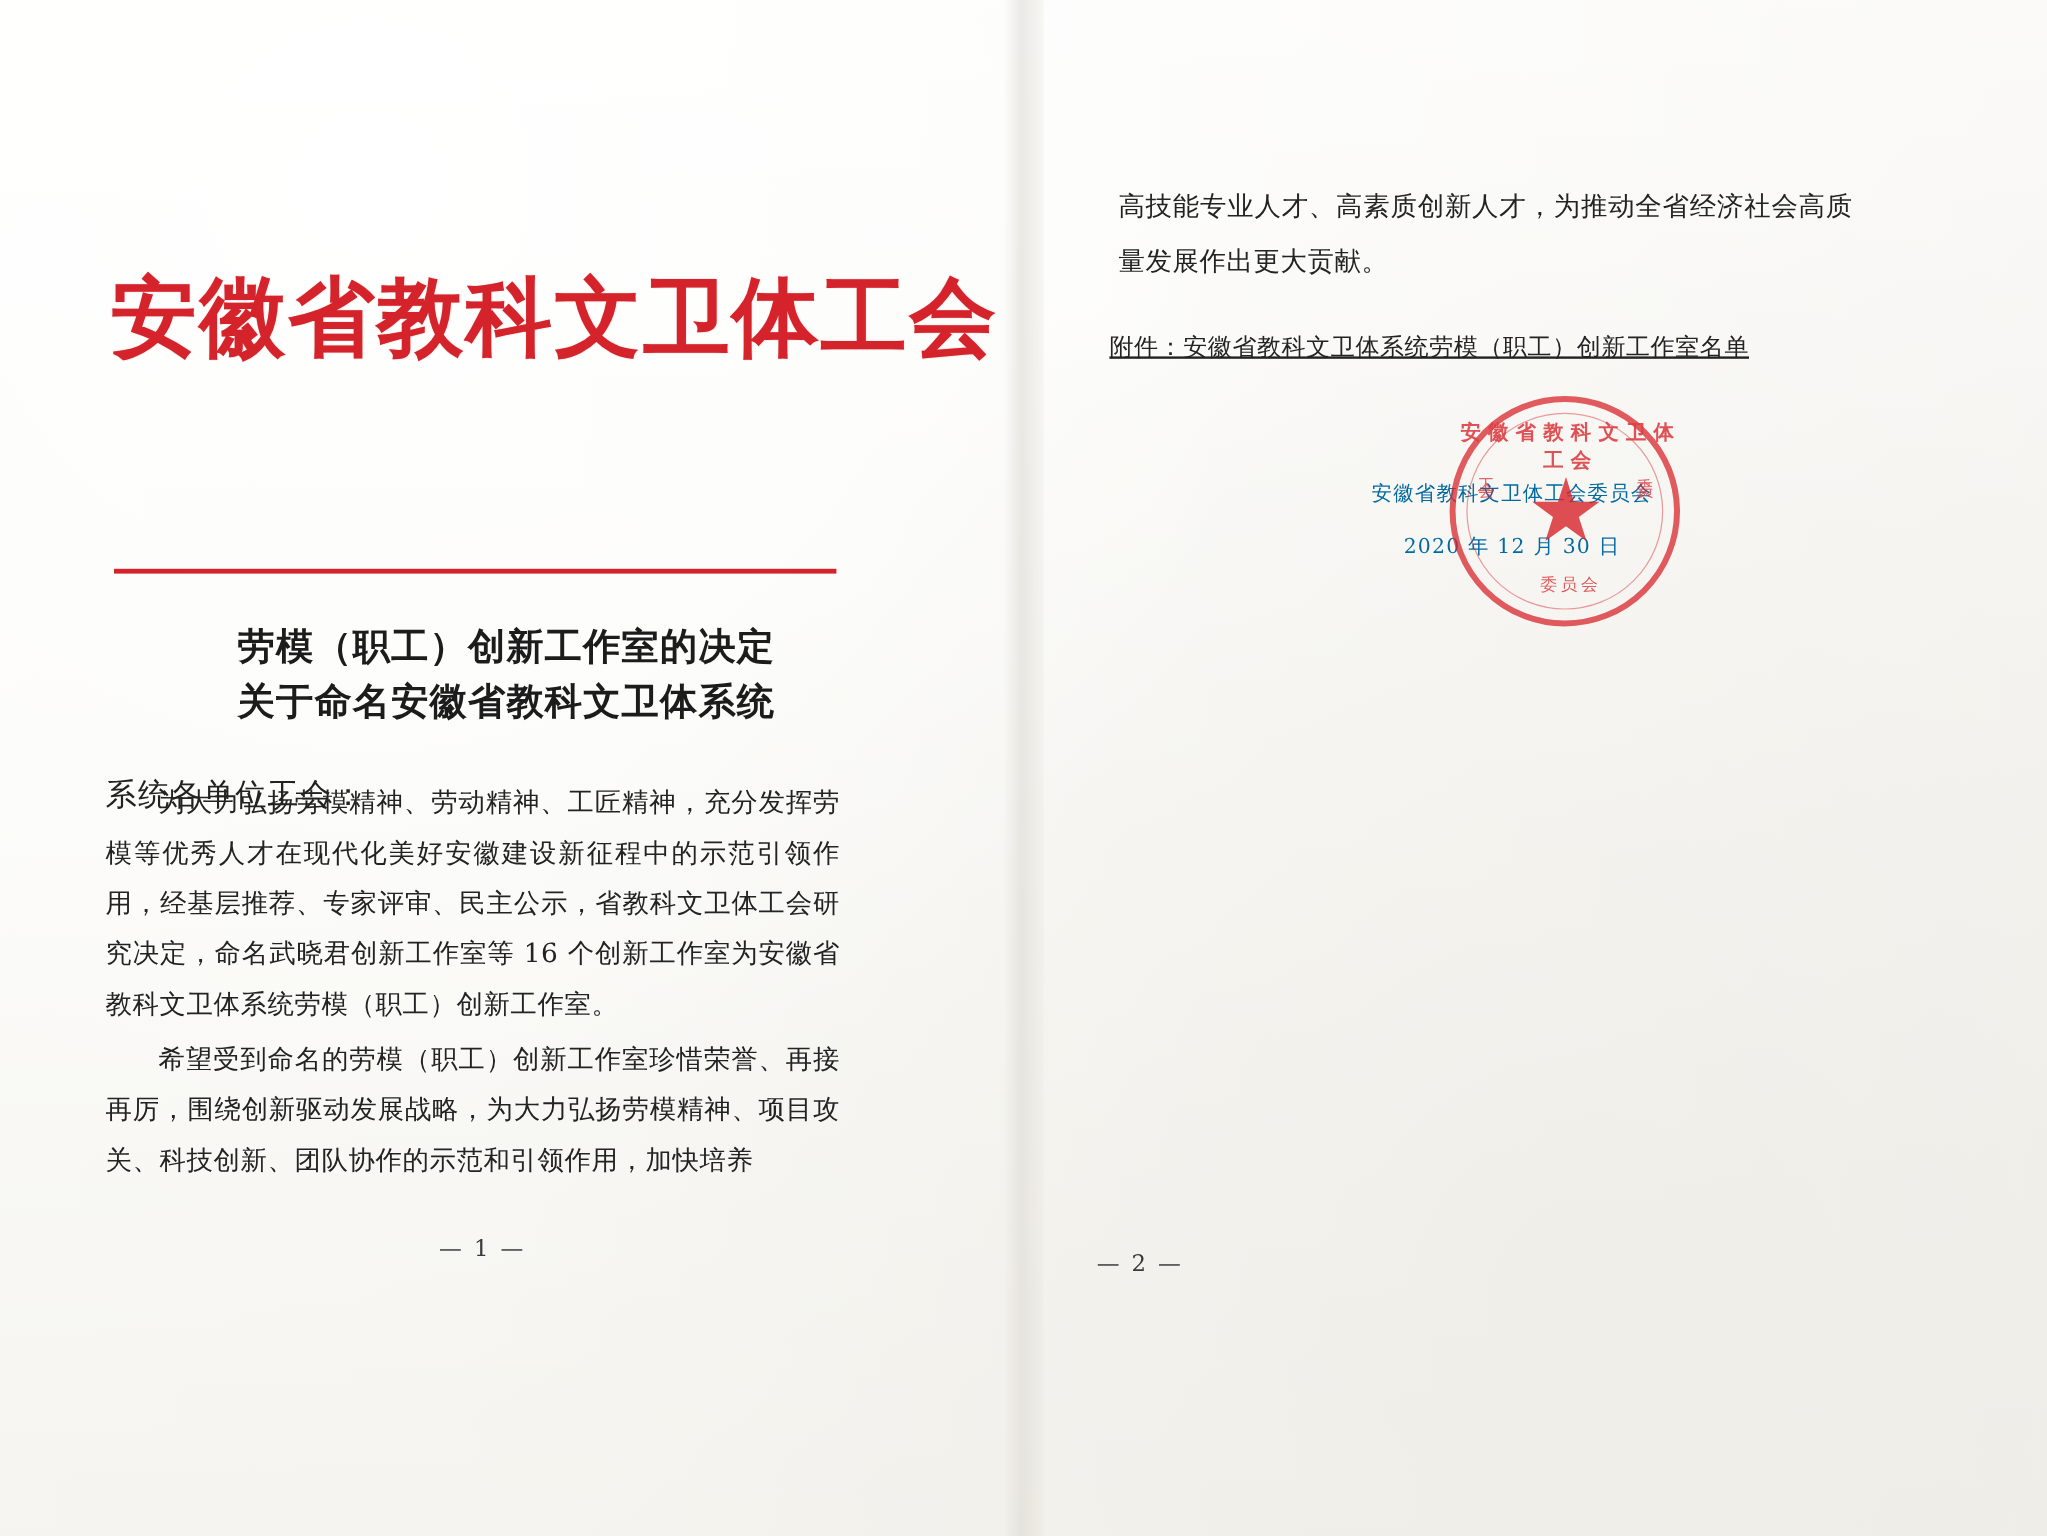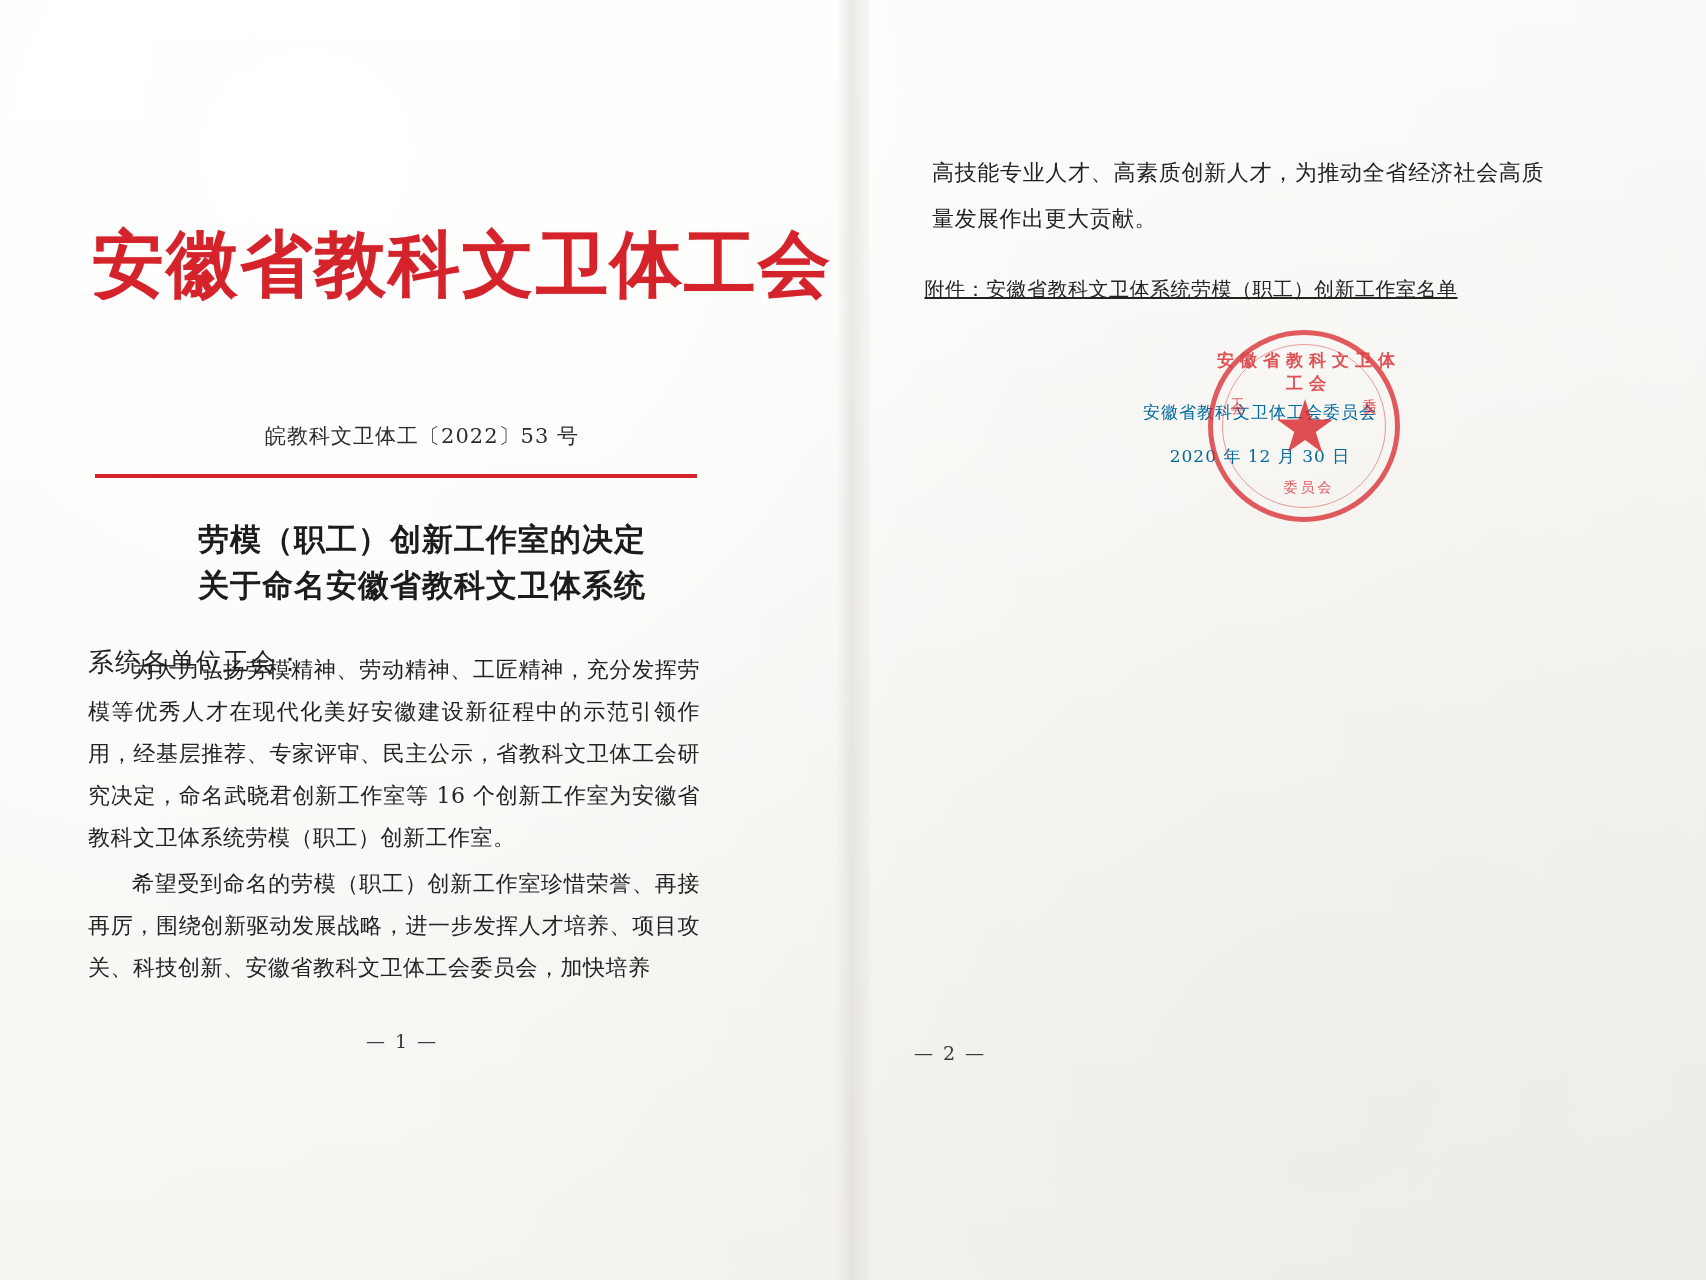--- a/index.html
+++ b/index.html
@@ -245,34 +245,33 @@
 </head>
 <body>
 
 <div class="paper-shade"></div>
 <div class="page-fold"></div>
 
 <div class="page page-left">
 
   <div class="letterhead">安徽省教科文卫体工会</div>
 
-  <div class="doc-number">皖教科文卫体工〔2022〕53 号</div>
 
   <div class="red-rule"></div>
 
   <div class="doc-title">
     <div>劳模（职工）创新工作室的决定</div>
     <div>关于命名安徽省教科文卫体系统</div>
   </div>
 
   <div class="salutation">系统各单位工会：</div>
 
   <div class="body-left">
     <p>为大力弘扬劳模精神、劳动精神、工匠精神，充分发挥劳模等优秀人才在现代化美好安徽建设新征程中的示范引领作用，经基层推荐、专家评审、民主公示，省教科文卫体工会研究决定，命名武晓君创新工作室等 16 个创新工作室为安徽省教科文卫体系统劳模（职工）创新工作室。</p>
-    <p>希望受到命名的劳模（职工）创新工作室珍惜荣誉、再接再厉，围绕创新驱动发展战略，进一步发挥人才培养、项目攻关、科技创新、安徽省教科文卫体工会委员会，加快培养</p>
+    <p>希望受到命名的劳模（职工）创新工作室珍惜荣誉、再接再厉，围绕创新驱动发展战略，为大力弘扬劳模精神、项目攻关、科技创新、团队协作的示范和引领作用，加快培养</p>
   </div>
 
   <div class="page-num-left">— 1 —</div>
 </div>
 
 <div class="page page-right"></div>
 
 <div class="body-right">
   <p>高技能专业人才、高素质创新人才，为推动全省经济社会高质量发展作出更大贡献。</p>
 </div>

